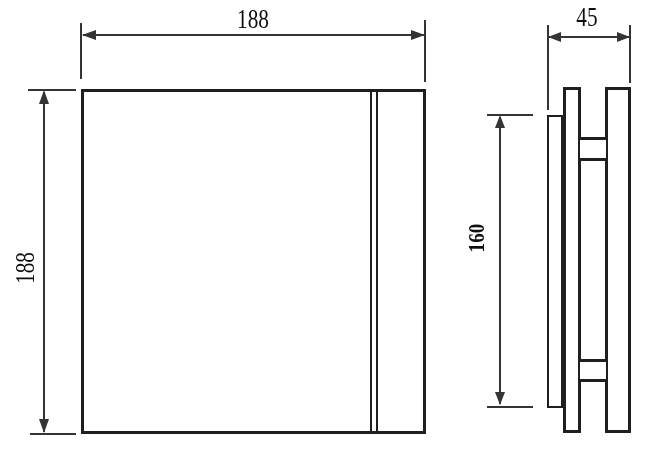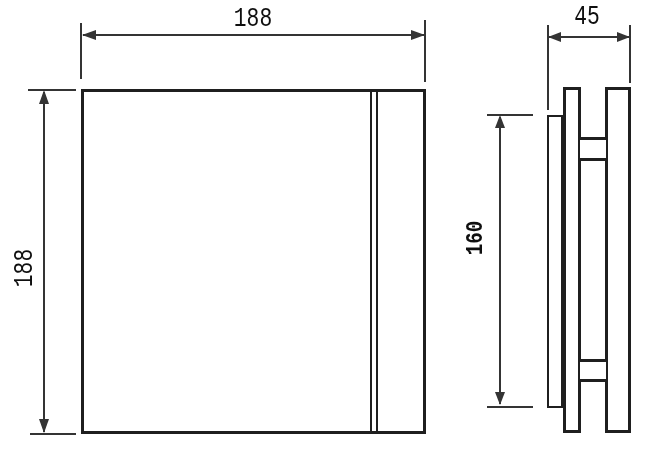--- a/index.html
+++ b/index.html
@@ -1,20 +1,20 @@
 <!DOCTYPE html>
 <html><head>
 <meta charset="utf-8">
 <style>
   html,body{margin:0;padding:0;background:#ffffff;}
   #stage{
     position:relative;
     width:669px;height:459px;
     background:#ffffff;
-    font-family:Liberation Mono, monospace;
+    font-family:Liberation Serif, serif;
     overflow:hidden;
   }
   
   .part{position:absolute;border:3px solid #1f1f1f;box-sizing:border-box;background:#ffffff;}
   .thinpart{position:absolute;border:2px solid #1f1f1f;box-sizing:border-box;background:#ffffff;}
   .bar{position:absolute;border-top:3px solid #1f1f1f;border-bottom:3px solid #1f1f1f;box-sizing:border-box;background:#ffffff;}
   .groove{position:absolute;width:2px;background:#1f1f1f;}
   
   .dline{position:absolute;background:#343434;}
   .arr{position:absolute;width:0;height:0;}

